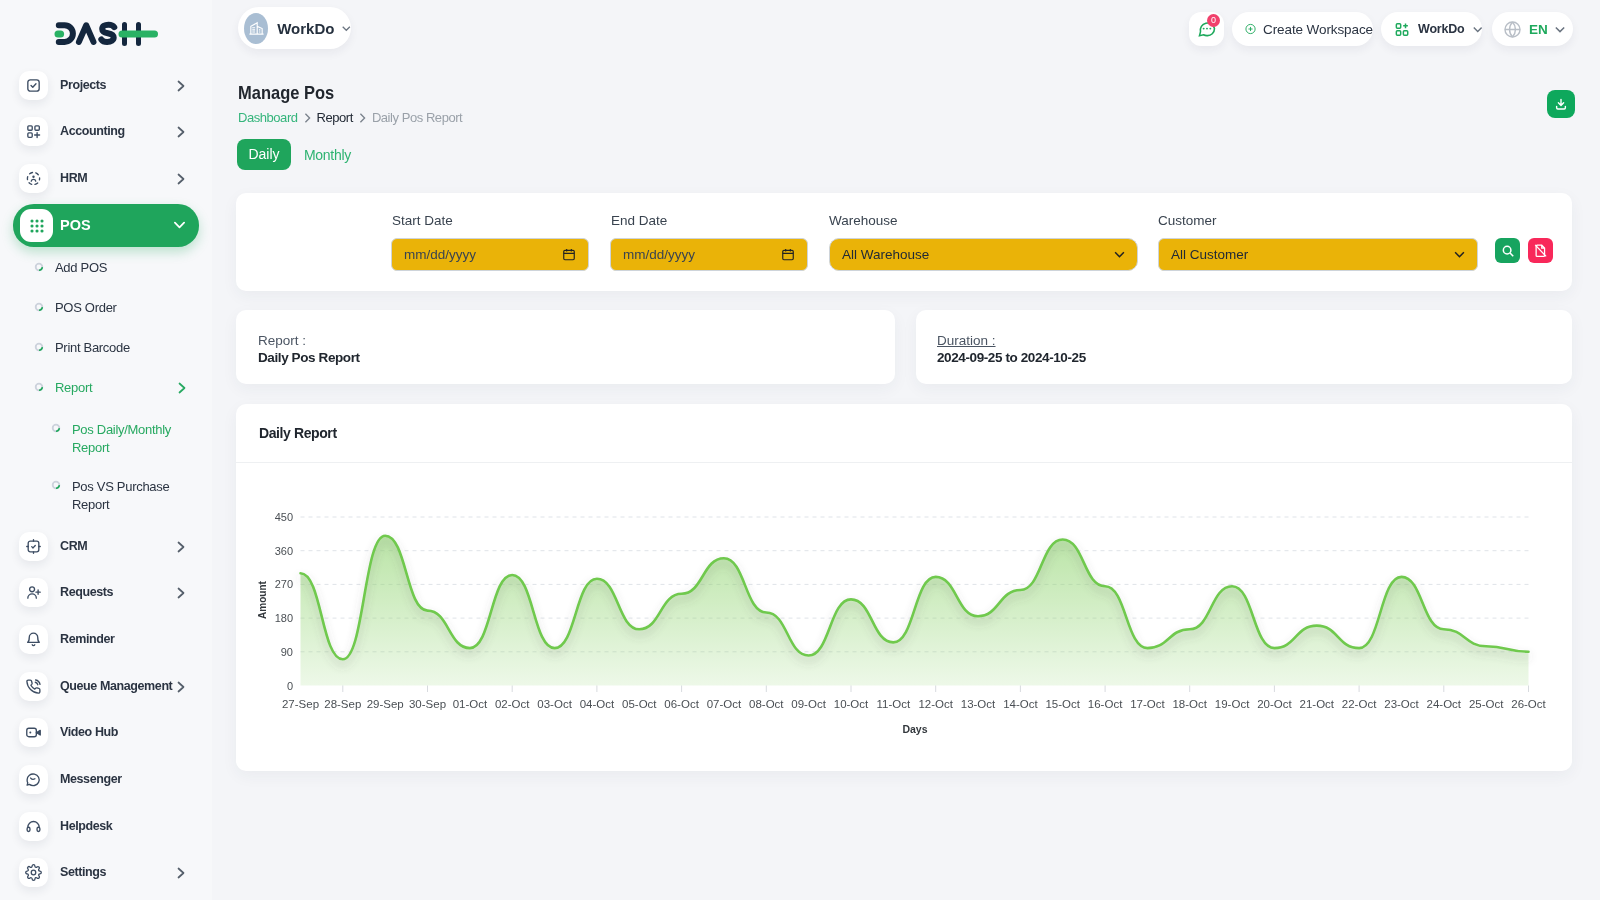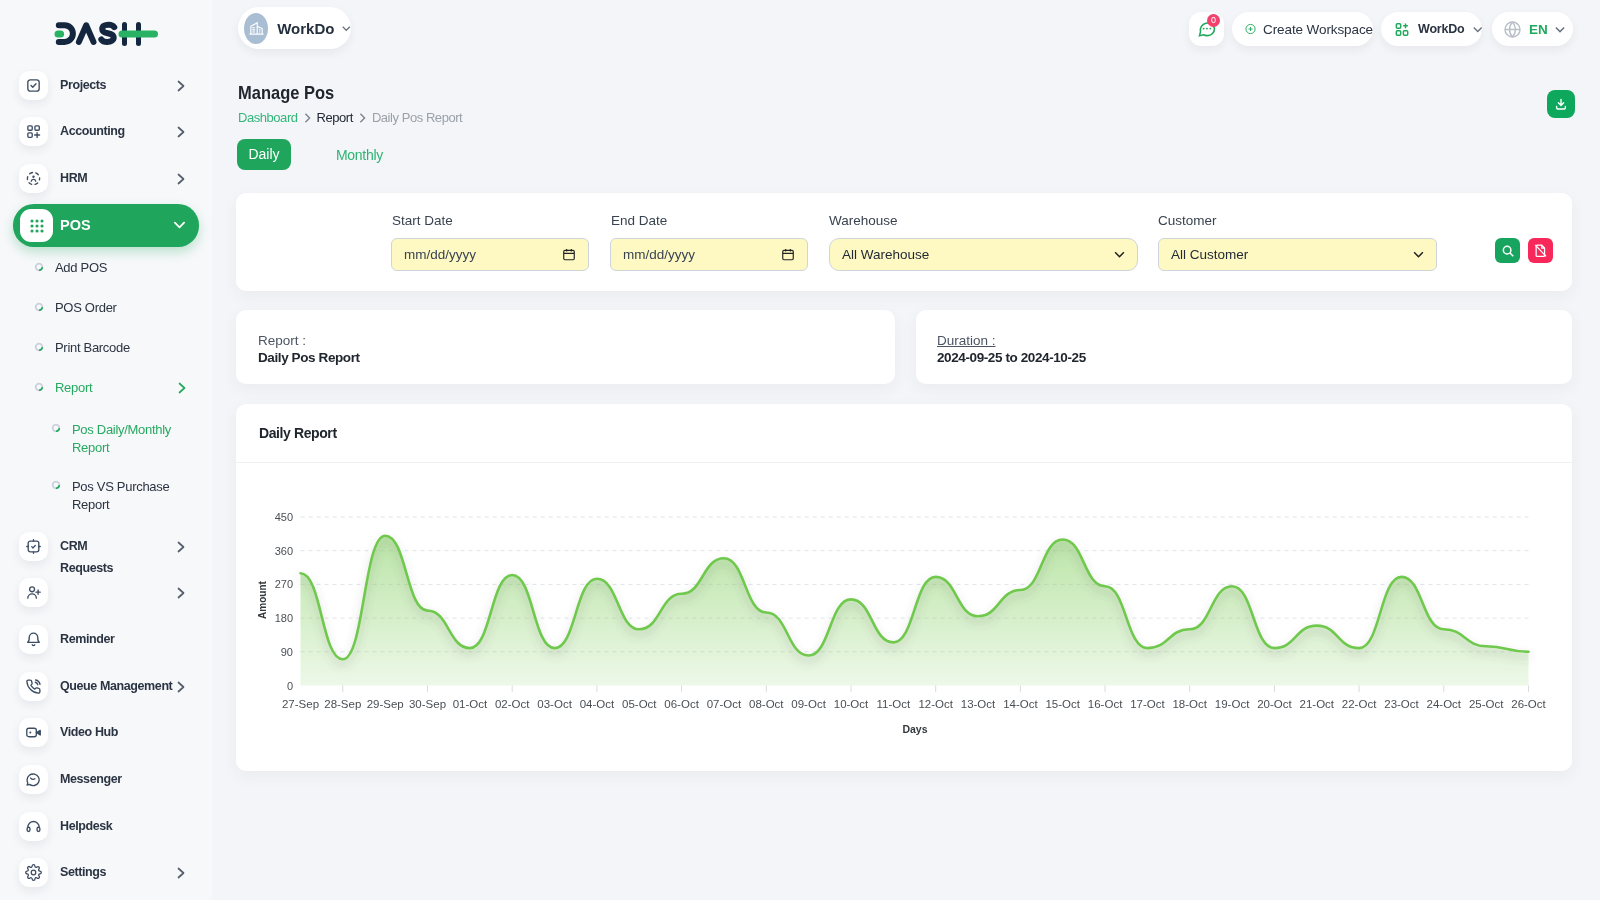--- a/index.html
+++ b/index.html
@@ -18,21 +18,21 @@
   display:flex; align-items:center; justify-content:center; }
 .pos-pill .plabel { position:absolute; left:47px; top:13px; font-size:14.5px; font-weight:bold; color:#fff; }
 .sub { position:absolute; font-size:13px; letter-spacing:-0.3px; color:#2b3442; }
 .sub .blt { position:absolute; left:-21px; top:2px; }
 
 .pill { position:absolute; background:#fff; border-radius:18px; box-shadow:0 4px 10px rgba(30,40,60,.06);
   display:flex; align-items:center; }
 
 .card { position:absolute; background:#fff; border-radius:10px; box-shadow:0 5px 16px rgba(40,50,70,.05); }
 .lbl { font-size:13.5px; color:#39434f; }
-.inp { position:absolute; height:33px; background:#fef9c3; border:1px solid #ced4da; border-radius:6px;
+.inp { position:absolute; height:33px; background:#eab308; border:1px solid #ced4da; border-radius:6px;
   display:flex; align-items:center; padding:0 12px; font-size:13.5px; color:#3a4450; }
 .btn-sq { position:absolute; width:25px; height:25px; border-radius:6px; display:flex; align-items:center; justify-content:center; }
 </style>
 </head>
 <body>
 
 <div class="sidebar">
   <svg class="abs" style="left:54px; top:14px;" width="106" height="34" viewBox="0 0 106 34">
     <g fill="none" stroke="#14273e" stroke-width="6" stroke-linecap="round">
       <path d="M4.8,11.3 h5.8 a8.3,8.3 0 0 1 0,16.6 h-5.8"></path>
@@ -90,21 +90,21 @@
 <svg class="chev" style="top:541px;" width="8" height="12" viewBox="0 0 8 12" fill="none" stroke="#555f6b" stroke-width="1.7" stroke-linecap="round" stroke-linejoin="round">
         <path d="M1.5 1.5 L6.5 6 L1.5 10.5"></path>
       </svg>
 <div class="tile" style="top:578px;">
         <svg width="17" height="17" viewBox="0 0 24 24" fill="none" stroke="#3d4d63" stroke-width="1.9" stroke-linecap="round">
           <circle cx="10" cy="7.5" r="3.5"></circle>
           <path d="M4 20 a6 6 0 0 1 12 0"></path>
           <path d="M18.5 8.5 v6 M15.5 11.5 h6"></path>
         </svg>
       </div>
-<div class="mlabel" style="top:561px;">Requests</div>
+<div class="mlabel" style="top:585px;">Requests</div>
 <svg class="chev" style="top:587px;" width="8" height="12" viewBox="0 0 8 12" fill="none" stroke="#555f6b" stroke-width="1.7" stroke-linecap="round" stroke-linejoin="round">
         <path d="M1.5 1.5 L6.5 6 L1.5 10.5"></path>
       </svg>
 <div class="tile" style="top:625px;">
         <svg width="17" height="17" viewBox="0 0 24 24" fill="none" stroke="#3d4d63" stroke-width="1.9" stroke-linecap="round" stroke-linejoin="round">
           <path d="M18 9 a6 6 0 0 0 -12 0 c0 5.5 -2.2 7 -2.2 7 h16.4 s-2.2 -1.5 -2.2 -7"></path>
           <path d="M10.2 19.5 a2 2 0 0 0 3.6 0"></path>
         </svg>
       </div>
 <div class="mlabel" style="top:632px;">Reminder</div>
@@ -265,21 +265,21 @@
       <path d="M1.5 1 L6.5 6 L1.5 11"></path>
     </svg>
   <span style="color:#222a35;">Report</span>
   <svg style="margin:0 6px;" width="7" height="10" viewBox="0 0 8 12" fill="none" stroke="#7a828c" stroke-width="1.6">
       <path d="M1.5 1 L6.5 6 L1.5 11"></path>
     </svg>
   <span style="color:#9aa1a9;">Daily Pos Report</span>
 </div>
 
 <div class="abs" style="left:237px; top:139px; width:54px; height:31px; background:#1fa55c; border-radius:8px; color:#fff; font-size:14px; text-align:center; line-height:31px;">Daily</div>
-<div class="abs" style="left:304px; top:147px; font-size:14px; letter-spacing:-0.3px; color:#2eb371;margin-left:32px;">Monthly</div>
+<div class="abs" style="left:304px; top:147px; font-size:14px; letter-spacing:-0.3px; color:#2eb371;">Monthly</div>
 
 <div class="abs" style="left:1547px; top:90px; width:28px; height:28px; background:#0ea85c; border-radius:8px; display:flex; align-items:center; justify-content:center;">
   <svg width="14" height="14" viewBox="0 0 24 24" fill="none" stroke="#fff" stroke-width="2.4" stroke-linecap="round" stroke-linejoin="round">
       <path d="M12 4 v10 M7.5 10 L12 14.5 L16.5 10 M4.5 16 v2.5 a2 2 0 0 0 2 2 h11 a2 2 0 0 0 2-2 V16"></path>
     </svg>
 </div>
 
 <div class="card" style="left:236px; top:193px; width:1336px; height:98px;"></div>
 <div class="abs lbl" style="left:392px; top:213px;">Start Date</div>
 <div class="inp" style="left:391px; top:238px; width:198px; justify-content:space-between;">
@@ -298,21 +298,21 @@
     </svg>
 </div>
 <div class="abs lbl" style="left:829px; top:213px;">Warehouse</div>
 <div class="inp" style="left:829px; top:238px; width:309px; justify-content:space-between; color:#222a35;border-radius:10px;">
   <span>All Warehouse</span>
   <svg width="11" height="7" viewBox="0 0 12 8" fill="none" stroke="#222" stroke-width="1.7">
       <path d="M1 1.5 L6 6.5 L11 1.5"></path>
     </svg>
 </div>
 <div class="abs lbl" style="left:1158px; top:213px;">Customer</div>
-<div class="inp" style="left:1158px; top:238px; width:279px; justify-content:space-between; color:#222a35;">
+<div class="inp" style="left:1158px; top:238px; width:320px; justify-content:space-between; color:#222a35;">
   <span>All Customer</span>
   <svg width="11" height="7" viewBox="0 0 12 8" fill="none" stroke="#222" stroke-width="1.7">
       <path d="M1 1.5 L6 6.5 L11 1.5"></path>
     </svg>
 </div>
 <div class="btn-sq" style="left:1495px; top:238px; background:#17a45f;">
   <svg width="14" height="14" viewBox="0 0 24 24" fill="none" stroke="#fff" stroke-width="2.6">
       <circle cx="10.5" cy="10.5" r="6.5"></circle>
       <path d="M15.5 15.5 L21 21"></path>
     </svg>

